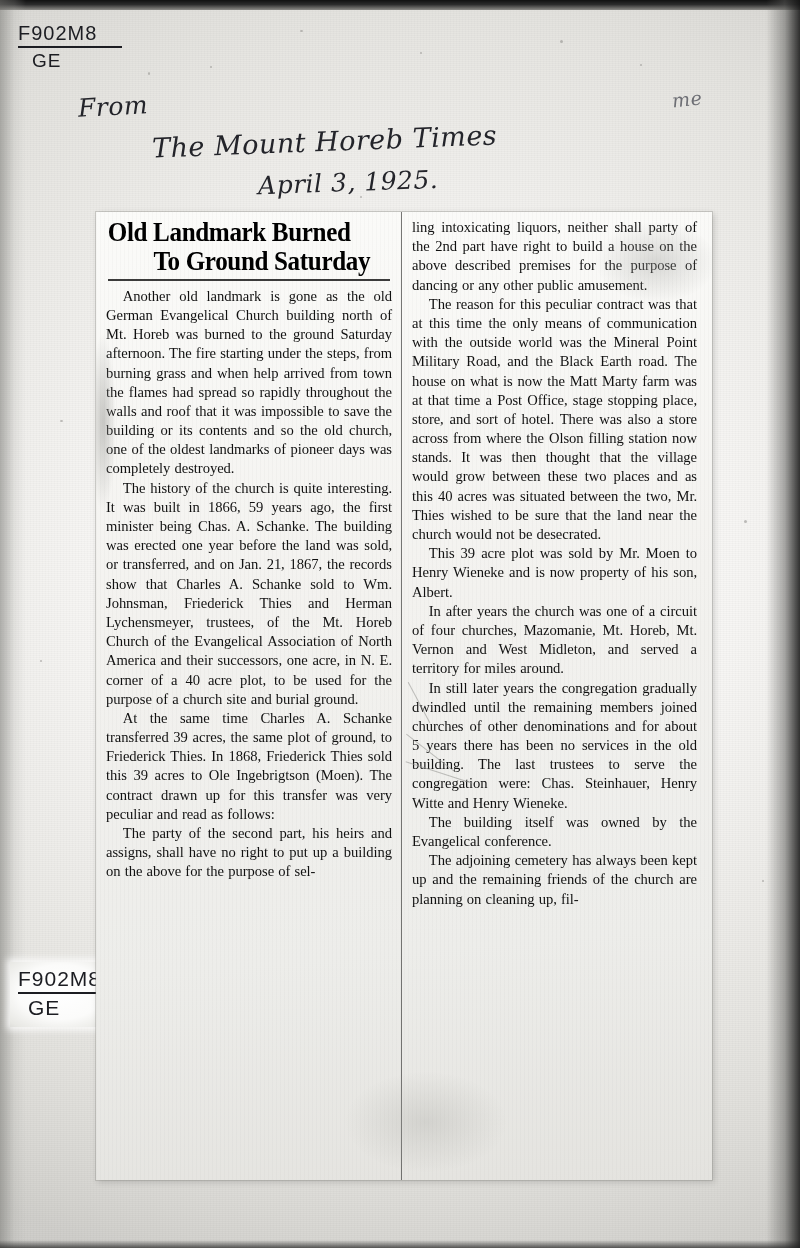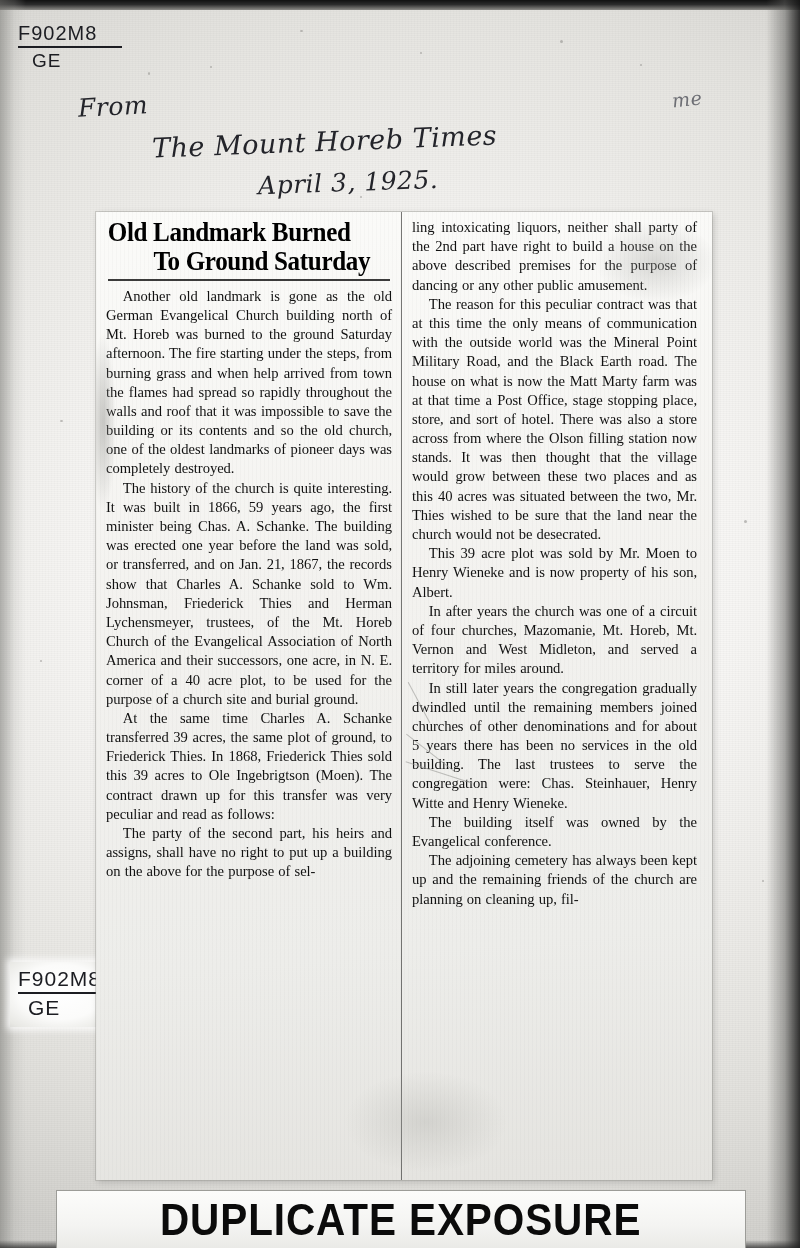--- a/index.html
+++ b/index.html
@@ -298,17 +298,14 @@
     </div>
 
     <div class="blotch" style="left:-6px;top:120px;width:26px;height:180px;background:radial-gradient(ellipse,rgba(150,150,146,.5),rgba(150,150,146,0) 70%);"></div>
     <div class="blotch" style="left:500px;top:10px;width:120px;height:80px;background:radial-gradient(ellipse,rgba(160,160,156,.38),rgba(160,160,156,0) 72%);"></div>
     <div class="blotch" style="left:250px;top:860px;width:160px;height:100px;background:radial-gradient(ellipse,rgba(165,165,160,.3),rgba(165,165,160,0) 72%);"></div>
     <div class="scratch" style="left:304px;top:540px;width:60px;height:1px;transform:rotate(38deg);"></div>
     <div class="scratch" style="left:300px;top:490px;width:46px;height:1px;transform:rotate(62deg);"></div>
     <div class="scratch" style="left:308px;top:560px;width:70px;height:1px;transform:rotate(18deg);"></div>
   </div>
 
-  <div class="dup-banner">
-    <div class="dup-text">DUPLICATE EXPOSURE</div>
-  </div>
 
 </div>
 
 </body></html>

